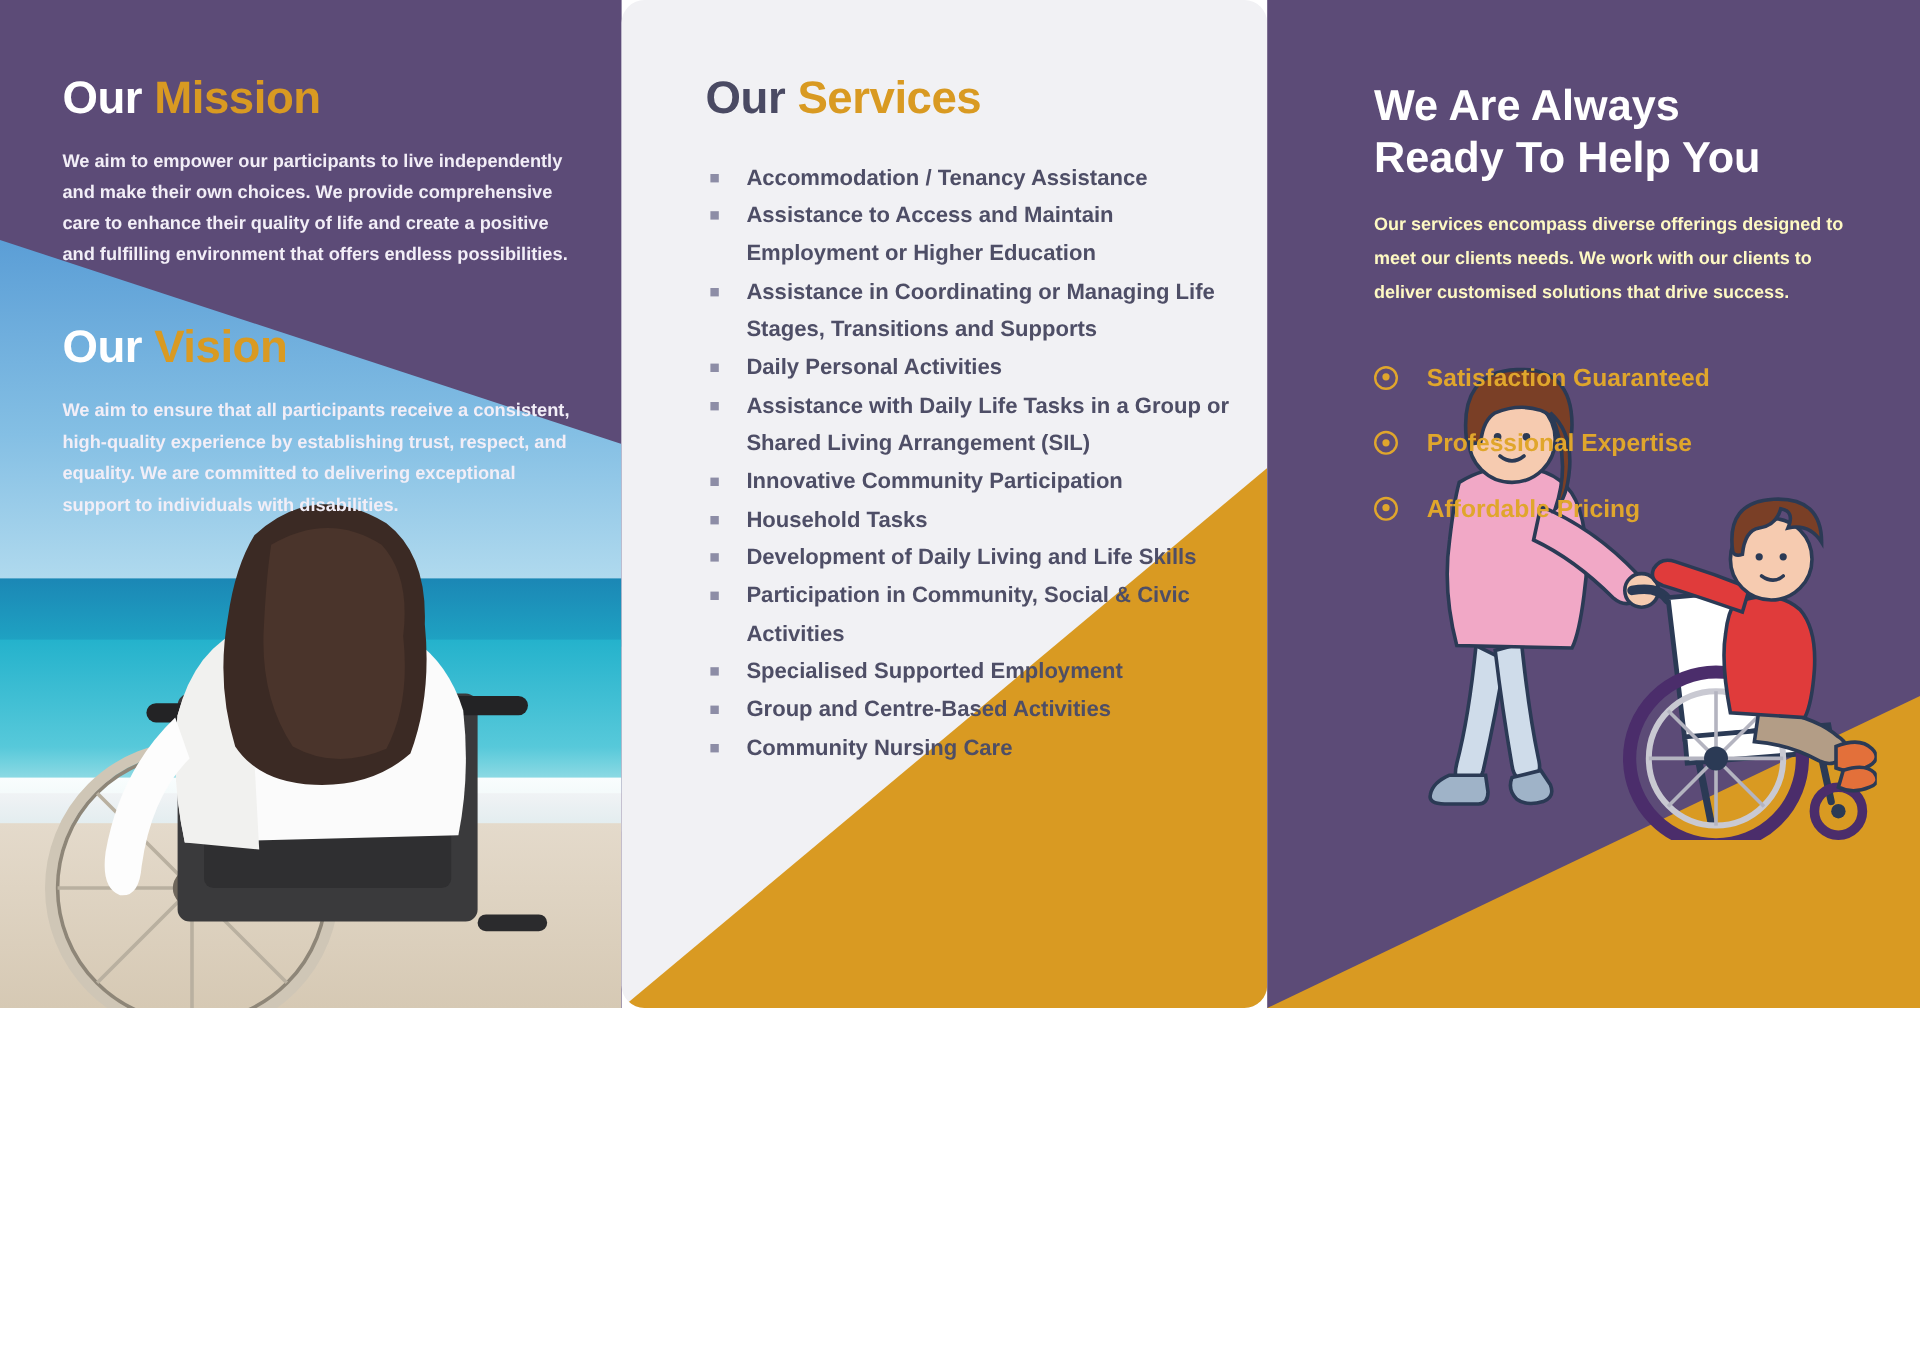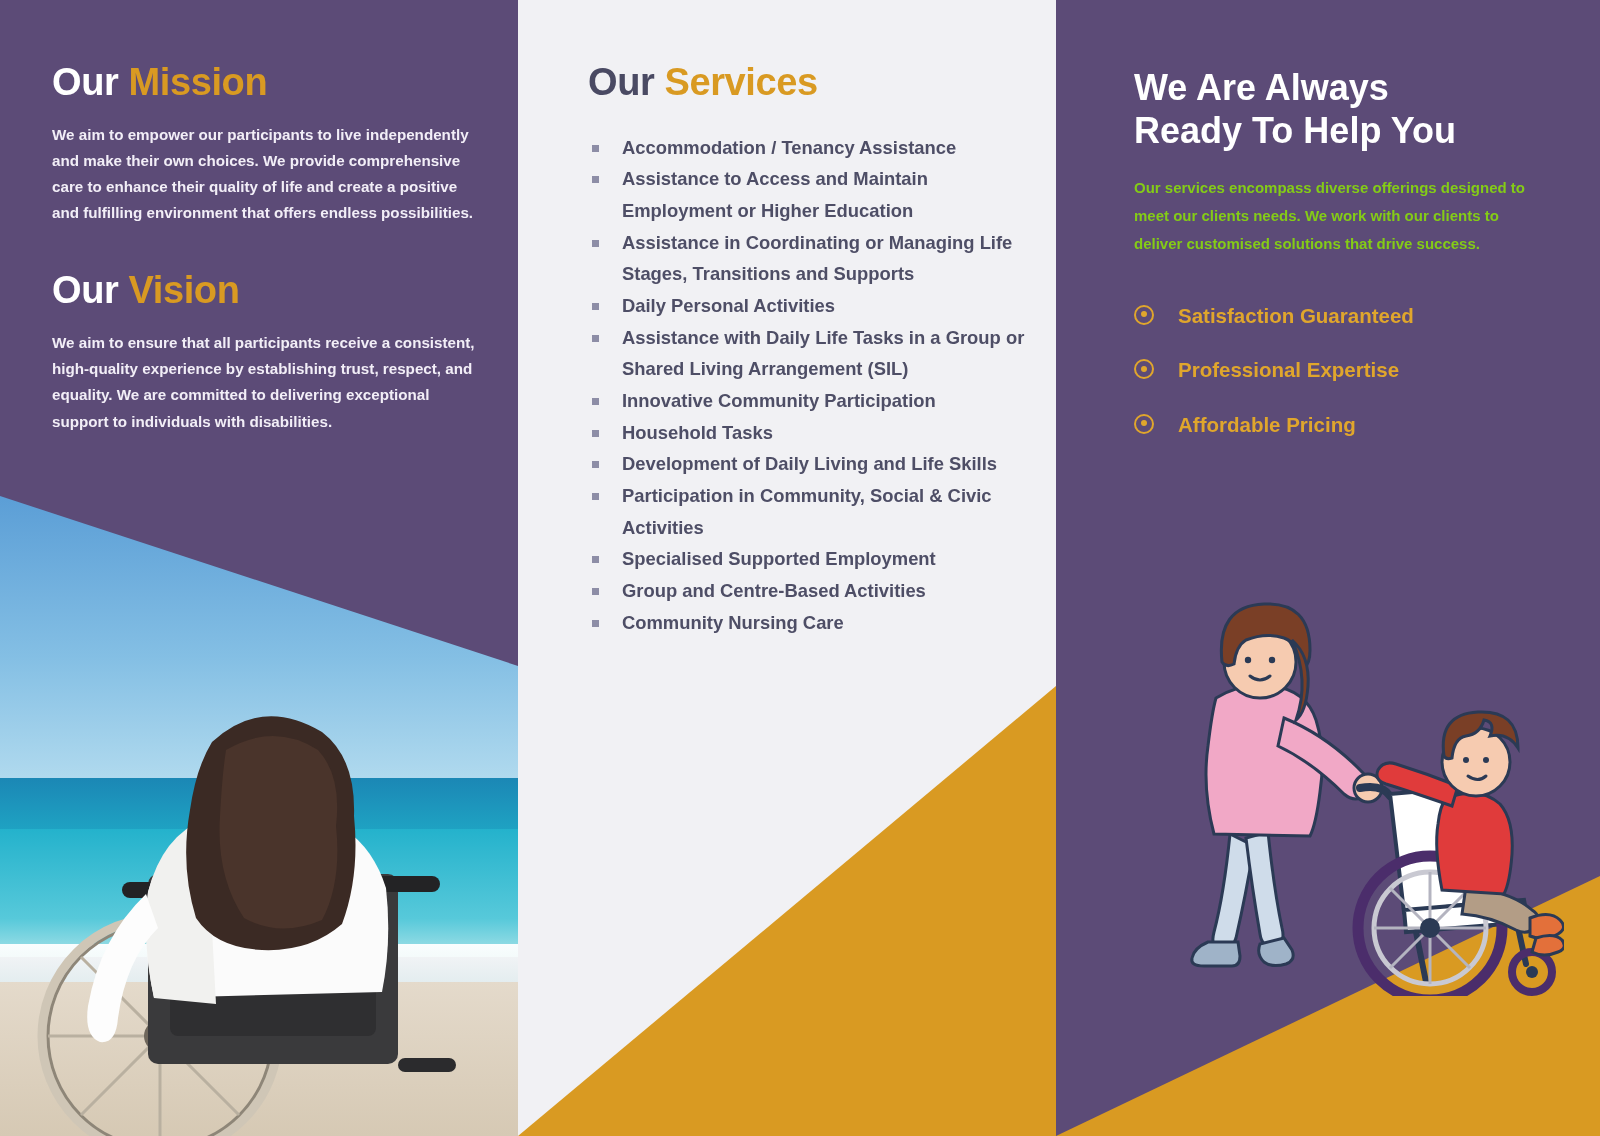--- a/index.html
+++ b/index.html
@@ -6,21 +6,21 @@
   html, body {
     width: 1600px;
     height: 1136px;
     font-family: "Liberation Sans", sans-serif;
     overflow: hidden;
     background: #ffffff;
   }
   .brochure {
     position: relative;
     width: 1600px;
-    height: 1136px;
+    height: 840px;
     display: flex;
   }
 
   
   .panel-left {
     position: relative;
     width: 518px;
     height: 100%;
     background: #5c4b77;
     overflow: hidden;
@@ -85,20 +85,21 @@
   
   .person { position: absolute; left: 30px; bottom: 0; width: 470px; height: 430px; }
 
   
   .panel-mid {
     position: relative;
     width: 538px;
     height: 100%;
     background: #f1f1f4;
     overflow: hidden;
+    border-radius: 19px;
   }
   .panel-mid .content { position: relative; z-index: 3; padding: 62px 26px 0 70px; }
   h2.head-dark { color: #4a4a63; }
   ul.services { list-style: none; margin-top: 28px; }
   ul.services li {
     position: relative;
     padding-left: 34px;
     font-size: 18.4px;
     line-height: 1.72;
     color: #4e4e66;
@@ -123,32 +124,32 @@
   }
 
   
   .panel-right {
     position: relative;
     flex: 1;
     height: 100%;
     background: #5c4b77;
     overflow: hidden;
   }
-  .panel-right .content { position: relative; z-index: 3; padding: 66px 60px 0 78px; }
+  .panel-right .content { position: relative; z-index: 3; padding: 66px 60px 0 78px; margin-left: 11px; }
   h2.head-white {
     font-size: 36px;
     line-height: 1.2;
     color: #ffffff;
     font-weight: bold;
     margin-bottom: 22px;
   }
   .right-body {
     font-size: 15px;
     line-height: 1.85;
-    color: #84cc16;
+    color: #fef9c3;
     font-weight: 600;
     max-width: 420px;
   }
   ul.perks { list-style: none; margin-top: 46px; }
   ul.perks li {
     position: relative;
     padding-left: 44px;
     font-size: 20.5px;
     line-height: 1.2;
     color: #e0a62c;

